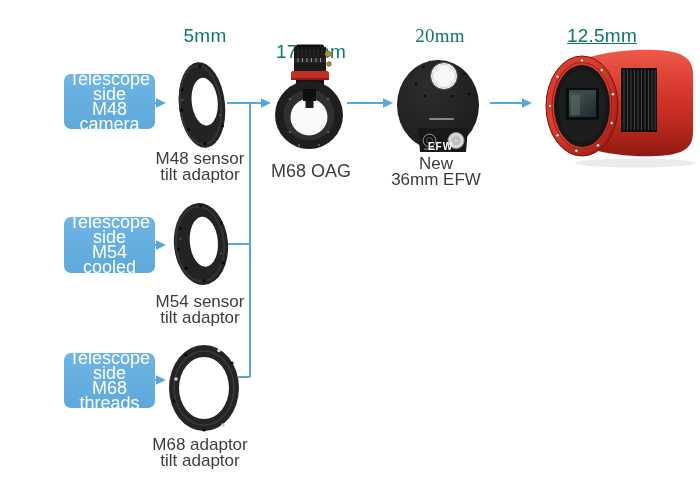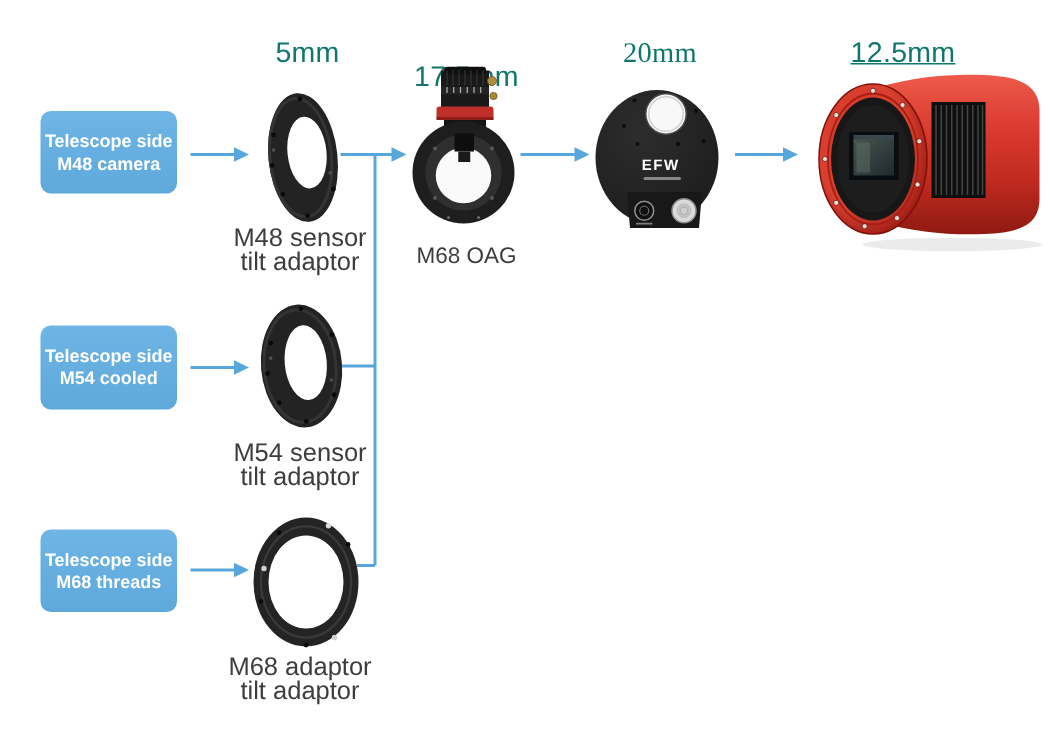--- a/index.html
+++ b/index.html
@@ -10,27 +10,27 @@
   }
   svg{position:absolute;display:block;}
   .dim{
     position:absolute;transform:translateX(-50%);
     font-size:19px;color:#0f766e;white-space:nowrap;letter-spacing:.2px;
   }
   .tbox{
     position:absolute;width:91px;height:55px;border-radius:7px;
     background:linear-gradient(180deg,#6fb5e6 0%,#5ea8db 100%);
     display:flex;flex-direction:column;align-items:center;justify-content:center;
-    color:#ffffff;font-size:12px;font-weight:bold;line-height:15px;text-align:center;
+    color:#ffffff;font-size:18px;font-weight:normal;line-height:15px;text-align:center;margin-left:37px;
   }
   .cap{
     position:absolute;transform:translateX(-50%);text-align:center;
     font-size:17px;line-height:16px;color:#3d3d3d;white-space:nowrap;
   }
-  .cap.big{font-size:15px;}
+  .cap.big{font-size:18px;}
   .efw-badge{
     position:absolute;left:417px;top:105px;width:47px;text-align:center;
     font-size:10px;font-weight:bold;letter-spacing:1px;color:#ffffff;
   }
   .efw-subline{
     position:absolute;left:429px;top:118px;width:25px;height:1.5px;
     background:rgba(255,255,255,.45);border-radius:1px;
   }
 </style>
 </head>
@@ -195,21 +195,21 @@
       </g>
       <path d="M22 70 L72 70 L70 94 L24 94 Z" fill="#181818"></path>
       <circle cx="33.5" cy="82.5" r="6.3" fill="#101010" stroke="#909090" stroke-width="1"></circle>
       <circle cx="33.5" cy="82.5" r="3" fill="none" stroke="#6f6f6f" stroke-width="0.8"></circle>
       <rect x="28" y="90.5" width="11" height="1.2" fill="#7d7d7d"></rect>
       <circle cx="60" cy="82.5" r="8" fill="#dadada" stroke="#8d8d8d" stroke-width="1"></circle>
       <circle cx="60" cy="82.5" r="5" fill="#c2c2c2"></circle>
       <circle cx="60" cy="82.5" r="2.5" fill="#cfcfcf" stroke="#a5a5a5" stroke-width="0.5"></circle>
     </g>
   </svg>
-  <div class="efw-badge" style="z-index:3;">EFW</div>
+  <div class="efw-badge" style="z-index:3;margin-top:36px;">EFW</div>
   <div class="efw-subline" style="z-index:3;"></div>
 
   <svg style="left:540px;top:44px;z-index:2;" width="158" height="124" viewBox="0 0 158 124">
     <defs>
       <linearGradient id="bodyG" x1="0" y1="0" x2="0" y2="1">
         <stop offset="0%" stop-color="#ee5a4b"></stop>
           <stop offset="35%" stop-color="#d93a2e"></stop>
         <stop offset="65%" stop-color="#c22b20"></stop>
           <stop offset="100%" stop-color="#8f1a12"></stop>
       </linearGradient>
@@ -271,14 +271,18 @@
   </div>
   <div class="cap" style="left:200px;top:294px;z-index:2;">
     <div>M54 sensor</div>
     <div>tilt adaptor</div>
   </div>
   <div class="cap" style="left:200px;top:437px;z-index:2;">
     <div>M68 adaptor</div>
     <div>tilt adaptor</div>
   </div>
   <div class="cap big" style="left:311px;top:163px;z-index:2;">M68 OAG</div>
+  <div class="cap" style="left:436px;top:156px;z-index:2;">
+    <div>New</div>
+    <div>36mm EFW</div>
+  </div>
 
 </div>
 
 </body></html>

